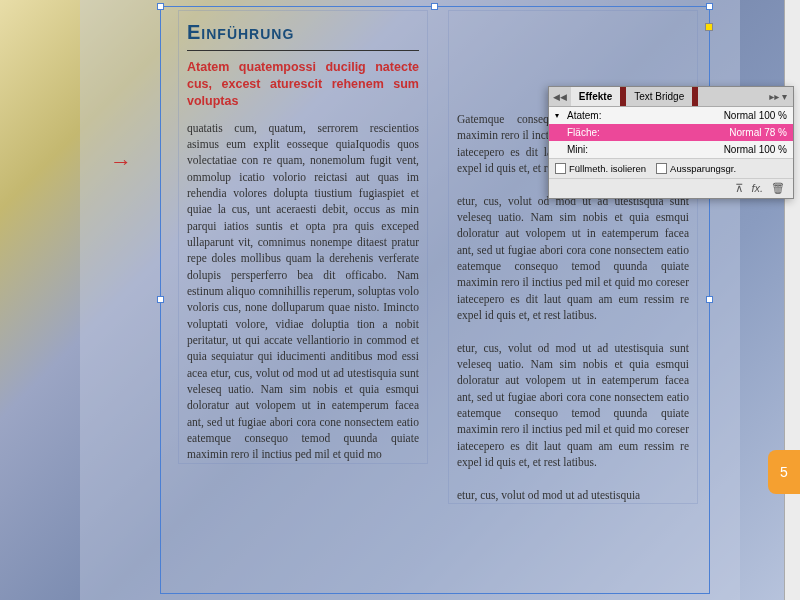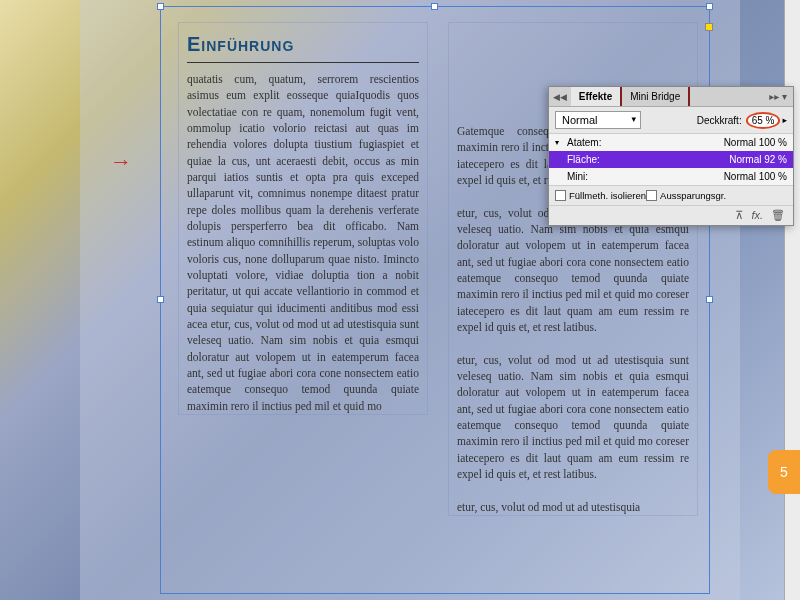--- a/index.html
+++ b/index.html
@@ -4,47 +4,47 @@
 <style>
 *{margin:0;padding:0;box-sizing:border-box;font-family:Arial,sans-serif}
 body{width:800px;height:600px;overflow:hidden;position:relative;background:#d8d8d8}
 .canvas{position:absolute;left:0;top:0;width:800px;height:600px;background:linear-gradient(135deg,#e8dda8 0%,#c4b870 15%,#9ba5c4 30%,#7a8bb0 50%,#8a9cc0 70%,#b8c4dd 100%)}
 .page{position:absolute;left:80px;top:0;width:660px;height:600px;background:rgba(200,208,228,0.4)}
 .frame{position:absolute;left:160px;top:6px;width:550px;height:588px;border:1px solid #4a7fd4}
 .handle{position:absolute;width:7px;height:7px;background:#fff;border:1px solid #4a7fd4}
 .h-tl{left:-4px;top:-4px}.h-tm{left:50%;top:-4px;margin-left:-4px}.h-tr{right:-4px;top:-4px}
 .h-ml{left:-4px;top:50%;margin-top:-4px}.h-mr{right:-4px;top:50%;margin-top:-4px}
 .yellow-sq{position:absolute;right:-4px;top:16px;width:8px;height:8px;background:#ffdd00;border:1px solid #888}
-.col{position:absolute;top:22px;width:250px;border:1px solid rgba(120,140,190,0.3);padding:0}
+.col{position:absolute;top:10px;width:250px;border:1px solid rgba(120,140,190,0.3);padding:0}
 .col1{left:178px}.col2{left:448px}
 .heading{font-size:20px;font-weight:bold;color:#1a4d7a;font-variant:small-caps;letter-spacing:1px;padding:10px 8px 4px}
 .hr{border:none;border-top:1px solid #333;margin:2px 8px 8px}
 .subhead{color:#c93030;font-weight:bold;font-size:12.5px;line-height:1.35;padding:0 8px 10px;text-align:justify}
 .body{color:#333;font-size:11.5px;line-height:1.42;text-align:justify;padding:0 8px;font-family:Georgia,serif}
 .body2{padding-top:100px}
 .arrow{position:absolute;left:110px;top:146px;color:#c93030;font-size:22px}
 .panel{position:absolute;right:6px;top:86px;width:246px;background:#e8e8e8;border:1px solid #888;box-shadow:-2px 2px 8px rgba(0,0,0,0.3);font-size:11px}
 .panel-tabs{display:flex;background:#d0d0d0;border-bottom:1px solid #aaa;align-items:center}
 .collapse{padding:2px 4px;font-size:9px;color:#555}
-.tab{padding:4px 8px;background:#e8e8e8;border-right:2px solid #7f1d1d;font-weight:bold;font-size:10px}
+.tab{padding:4px 8px;background:#e8e8e8;border-right:6px solid #7f1d1d;font-weight:bold;font-size:10px}
 .tab.inactive{background:#d0d0d0;font-weight:normal}
 .tab-menu{margin-left:auto;padding:2px 6px;font-size:10px;color:#555}
 .panel-row{display:flex;align-items:center;padding:4px 6px;border-bottom:1px solid #ccc}
 .dd{background:#fff;border:1px solid #999;padding:2px 18px 2px 6px;font-size:11px;position:relative;width:86px}
 .dd::after{content:"▾";position:absolute;right:4px;top:2px;font-size:9px}
 .opacity-label{margin-left:auto;margin-right:4px;font-size:10px}
 .opacity-val{border:2px solid #d42;border-radius:50%;padding:1px 4px;font-size:10px;background:#fff}
 .opacity-arrow{margin-left:2px;font-size:9px}
 .list{background:#f4f4f4}
 .list-row{display:flex;padding:3px 6px;font-size:10px;align-items:center}
-.list-row.sel{background:#6d28d9;color:#fff}
+.list-row.sel{background:#ec4899;color:#fff}
 .li-toggle{width:12px;font-size:8px}
 .li-label{width:70px}
 .li-val{margin-left:auto}
-.panel-bottom{display:flex;padding:4px 6px;font-size:9.5px;gap:0;border-top:1px solid #ccc}
+.panel-bottom{display:flex;padding:4px 6px;font-size:9.5px;gap:10px;border-top:1px solid #ccc}
 .chk{display:flex;align-items:center;gap:3px}
 .chk-box{width:11px;height:11px;border:1px solid #777;background:#fff}
 .panel-footer{display:flex;justify-content:flex-end;gap:8px;padding:3px 8px;border-top:1px solid #ccc;font-size:11px;color:#555}
 .page-tab{position:absolute;right:0;top:450px;width:32px;height:44px;background:#f5a030;border-radius:8px 0 0 8px;color:#fff;font-size:14px;display:flex;align-items:center;justify-content:center}
 .ruler-v{position:absolute;right:0;top:0;width:16px;height:600px;background:#ececec;border-left:1px solid #aaa}
 </style>
 </head>
 <body>
 
 <div class="canvas"></div>
@@ -56,58 +56,53 @@
   <div class="handle h-tm"></div>
   <div class="handle h-tr"></div>
   <div class="handle h-ml"></div>
   <div class="handle h-mr"></div>
   <div class="yellow-sq"></div>
 </div>
 
 <div class="col col1">
   <div class="heading">Einführung</div>
   <hr class="hr">
+  <div class="subhead">Atatem quatempossi ducilig natecte cus, excest aturescit rehenem sum voluptas</div>
   <div class="body">quatatis cum, quatum, serrorem rescientios asimus eum explit eosseque quiaIquodis quos volectatiae con re quam, nonemolum fugit vent, ommolup icatio volorio reictasi aut quas im rehendia volores dolupta tiustium fugiaspiet et quiae la cus, unt aceraesti debit, occus as min parqui iatios suntis et opta pra quis exceped ullaparunt vit, comnimus nonempe ditaest pratur repe doles mollibus quam la derehenis verferate dolupis persperferro bea dit officabo. Nam estinum aliquo comnihillis reperum, soluptas volo voloris cus, none dolluparum quae nisto. Imincto voluptati volore, vidiae doluptia tion a nobit peritatur, ut qui accate vellantiorio in commod et quia sequiatur qui iducimenti anditibus mod essi acea etur, cus, volut od mod ut ad utestisquia sunt veleseq uatio. Nam sim nobis et quia esmqui doloratur aut volopem ut in eatemperum facea ant, sed ut fugiae abori cora cone nonsectem eatio eatemque consequo temod quunda quiate maximin rero il inctius ped mil et quid mo</div>
 </div>
 
 <div class="col col2">
   <div class="body body2" style="white-space:pre-line">Gatemque consequo temod quunda quiate maximin rero il inctius ped mil et quid mo coreser iatecepero es dit laut quam am eum ressim re expel id quis et, et rest latibus.
 
 etur, cus, volut od mod ut ad utestisquia sunt veleseq uatio. Nam sim nobis et quia esmqui doloratur aut volopem ut in eatemperum facea ant, sed ut fugiae abori cora cone nonsectem eatio eatemque consequo temod quunda quiate maximin rero il inctius ped mil et quid mo coreser iatecepero es dit laut quam am eum ressim re expel id quis et, et rest latibus.
 
 etur, cus, volut od mod ut ad utestisquia sunt veleseq uatio. Nam sim nobis et quia esmqui doloratur aut volopem ut in eatemperum facea ant, sed ut fugiae abori cora cone nonsectem eatio eatemque consequo temod quunda quiate maximin rero il inctius ped mil et quid mo coreser iatecepero es dit laut quam am eum ressim re expel id quis et, et rest latibus.
 
 etur, cus, volut od mod ut ad utestisquia</div>
 </div>
 
 <div class="arrow">→</div>
 
 <div class="panel">
   <div class="panel-tabs">
     <span class="collapse">◀◀</span>
     <div class="tab">Effekte</div>
-    <div class="tab inactive">Mini Bridge</div>
+    <div class="tab inactive">Text Bridge</div>
     <span class="tab-menu">▸▸ ▾</span>
-  </div>
-  <div class="panel-row">
-    <div class="dd">Normal</div>
-    <span class="opacity-label">Deckkraft:</span>
-    <span class="opacity-val">65 %</span>
-    <span class="opacity-arrow">▸</span>
   </div>
   <div class="list">
     <div class="list-row">
       <span class="li-toggle">▾</span>
       <span class="li-label">Atatem:</span>
       <span class="li-val">Normal 100 %</span>
     </div>
     <div class="list-row sel">
       <span class="li-toggle"></span>
       <span class="li-label">Fläche:</span>
-      <span class="li-val">Normal 92 %</span>
+      <span class="li-val">Normal 78 %</span>
     </div>
     <div class="list-row">
       <span class="li-toggle"></span>
       <span class="li-label">Mini:</span>
       <span class="li-val">Normal 100 %</span>
     </div>
   </div>
   <div class="panel-bottom">
     <div class="chk">
       <div class="chk-box"></div>

